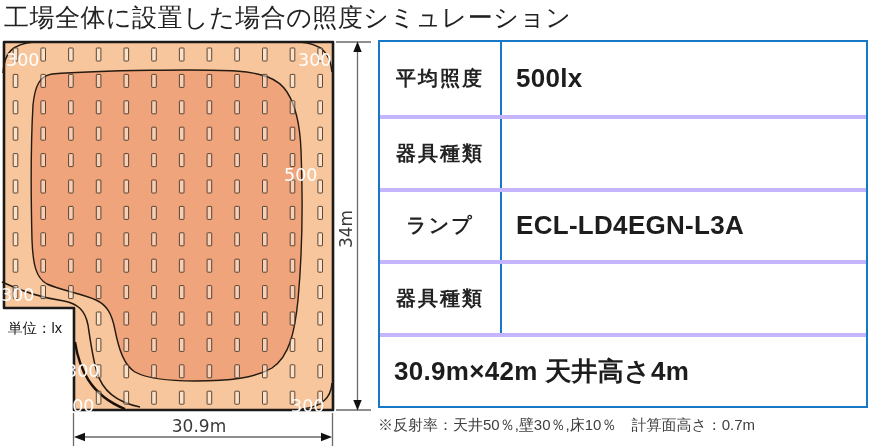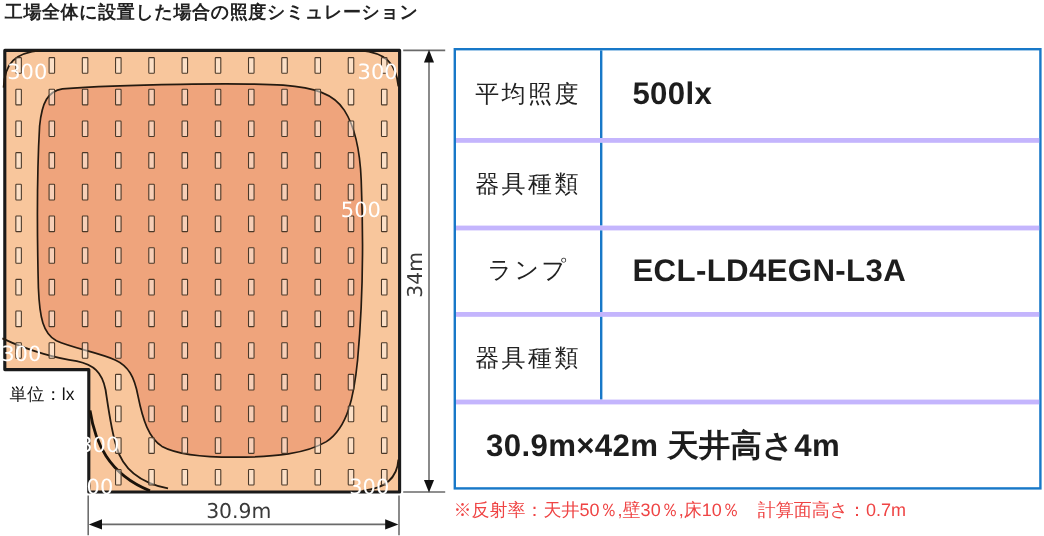--- a/index.html
+++ b/index.html
@@ -2,44 +2,44 @@
 <html><head>
 <meta charset="utf-8">
 <style>
   html,body{margin:0;padding:0;}
   body{
     width:870px;height:447px;position:relative;background:#ffffff;
     font-family:"Liberation Sans",sans-serif;overflow:hidden;
   }
   .title{
     position:absolute;left:4px;top:1px;width:660px;
-    font-size:15px;font-weight:700;color:#222;letter-spacing:0.5px;
+    font-size:25px;font-weight:400;color:#222;letter-spacing:0.5px;
     white-space:nowrap;
   }
   .plan-svg{position:absolute;left:0;top:0;width:375px;height:447px;}
   .info-table{
     position:absolute;left:378px;top:40px;width:490px;height:368px;
     display:grid;grid-template-rows:repeat(5,1fr);
     border:2px solid #1878c8;background:#fff;box-sizing:border-box;
   }
   .info-row{display:grid;grid-template-columns:122px 1fr;min-height:0;}
   .info-row + .info-row{border-top:4px solid #c4b5fd;}
   .label-cell{
     display:flex;align-items:center;justify-content:center;
     border-right:2px solid #1878c8;
-    font-size:20px;color:#222;font-weight:400;letter-spacing:2px;
+    font-size:20px;color:#222;font-weight:700;letter-spacing:2px;
   }
   .value-cell{
-    display:flex;align-items:center;padding-left:25px;
+    display:flex;align-items:center;padding-left:14px;
     font-size:26px;color:#1d1d1d;font-weight:bold;letter-spacing:0.3px;
     white-space:nowrap;
   }
   .footnote{
     position:absolute;left:378px;top:416px;
-    font-size:15px;color:#ef4444;white-space:nowrap;
+    font-size:15px;color:#404040;white-space:nowrap;
   }
   .contour-label{
     font-family:"DejaVu Sans",sans-serif;font-size:17.5px;fill:#ffffff;
   }
   .dim-label{font-family:"DejaVu Sans",sans-serif;font-size:17px;fill:#3a3a3a;}
   .unit-label{font-size:14.5px;fill:#111;}
 </style>
 </head>
 <body>
 

